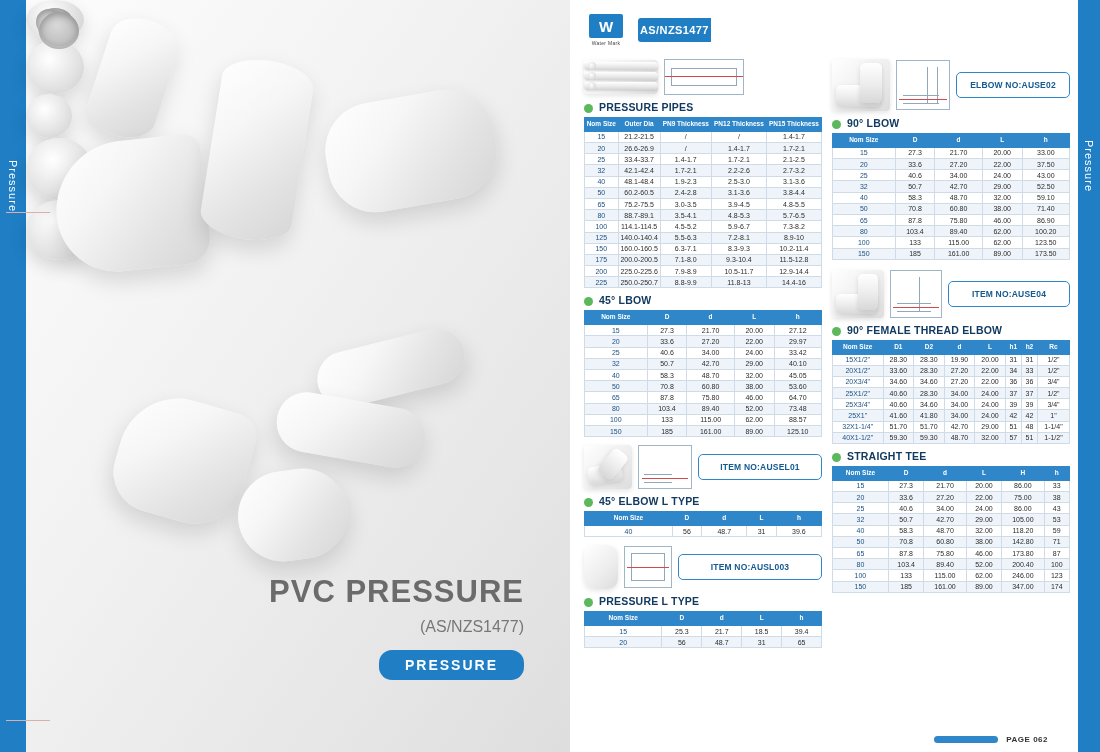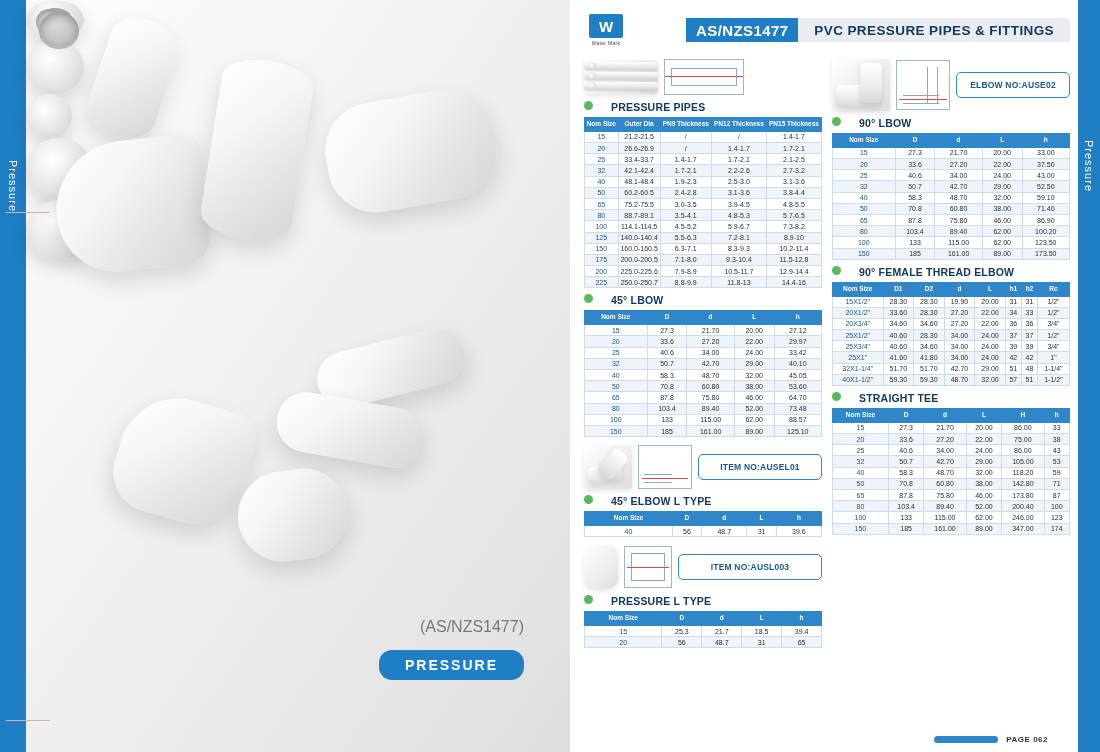--- a/index.html
+++ b/index.html
@@ -72,33 +72,33 @@
   .wm-mark{
     width:34px;height:24px;margin:0 auto;background:#1f7ec4;color:#fff;
     font-size:15px;font-weight:bold;display:flex;align-items:center;justify-content:center;
     border-radius:2px;
   }
   .wm-cap{font-size:5px;color:#444;margin-top:2px;letter-spacing:.3px;}
   .hdr-bar{
     flex:1;display:flex;align-items:stretch;height:24px;border-radius:3px;overflow:hidden;
   }
   .hdr-std{
-    background:#1f7ec4;color:#fff;font-size:15px;font-weight:bold;
-    display:flex;align-items:center;padding:0 10px;letter-spacing:.4px;margin-left:48px;
+    background:#1f7ec4;color:#fff;font-size:11px;font-weight:bold;
+    display:flex;align-items:center;padding:0 2px;letter-spacing:.4px;
   }
   .hdr-ttl{
     flex:1;background:#e9edf1;color:#143a63;font-size:13.5px;font-weight:bold;
     display:flex;align-items:center;justify-content:center;letter-spacing:.4px;
   }
 
   
   .cols{display:flex;gap:10px;margin-top:8px;}
   .col{width:50%;}
 
-  .sec-title{display:flex;align-items:flex-start;gap:18px;margin:6px 0 4px 0;}
+  .sec-title{display:flex;align-items:flex-end;gap:6px;margin:6px 0 4px 0;}
   .bullet{width:9px;height:9px;border-radius:50%;background:#5cb85c;flex:none;}
   .sec-title span.txt{font-size:10.5px;font-weight:bold;color:#123a60;letter-spacing:.2px;}
 
   table.t{border-collapse:collapse;width:100%;font-size:7px;}
   table.t th{
     background:#2f86c8;color:#fff;font-weight:bold;padding:3px 1px;text-align:center;
     border:1px solid #2f86c8;line-height:1.05;font-size:6.5px;
   }
   table.t td{
     border:1px solid #cfdce8;text-align:center;padding:1.6px 1px;color:#2b2b2b;font-size:7px;
@@ -188,20 +188,21 @@
       <div class="fit" style="left:250px;top:400px;width:150px;height:60px;border-radius:30px;transform:rotate(10deg);"></div>
 
       <div class="fit" style="left:92px;top:400px;width:130px;height:120px;border-radius:60px 24px 50px 40px;transform:rotate(16deg);"></div>
       <div class="ring" style="left:108px;top:468px;width:66px;height:60px;">
         <div class="hole" style="left:14px;top:12px;width:38px;height:34px;"></div>
       </div>
 
       <div class="fit" style="left:212px;top:470px;width:110px;height:90px;border-radius:50px;transform:rotate(-8deg);"></div>
 
       <div class="title-block">
+        <div class="t1">PVC PRESSURE</div>
         <div class="t2">(AS/NZS1477)</div>
         <div><span class="pressure-badge">PRESSURE</span></div>
       </div>
 
     </div>
   </div>
 
   <div class="right">
     <div class="right-edge">
       <div class="vtext">Pressure</div>
@@ -209,21 +210,20 @@
 
     <div class="rcontent">
 
       <div class="hdr">
         <div class="wm-logo">
           <div class="wm-mark">W</div>
           <div class="wm-cap">Water Mark</div>
         </div>
         <div class="hdr-bar">
           <div class="hdr-std">AS/NZS1477</div>
-          <div class="hdr-ttl">PVC PRESSURE PIPES &amp; FITTINGS</div>
         </div>
       </div>
 
       <div class="cols">
 
         <div class="col">
 
           <div class="imgrow">
             <div class="photo pipes-photo">
               <i></i>
@@ -629,20 +629,33 @@
                 <tr>
                   <td class="c0">150</td>
                   <td>185</td>
                   <td>161.00</td>
                   <td>89.00</td>
                   <td>173.50</td>
                 </tr>
               </tbody>
           </table>
 
+          <div class="imgrow" style="margin-top:10px;">
+            <div class="photo elbow" style="width:52px;height:48px;">
+              <div class="arm" style="left:4px;top:24px;width:40px;height:20px;"></div>
+              <div class="arm" style="left:26px;top:4px;width:20px;height:36px;"></div>
+            </div>
+            <div class="tech" style="width:50px;height:46px;">
+              <i style="left:6px;top:32px;width:34px;height:1px;"></i>
+              <i style="left:6px;top:40px;width:34px;height:1px;"></i>
+              <i style="left:28px;top:6px;width:1px;height:34px;"></i>
+              <i class="red" style="left:2px;top:36px;width:46px;height:1px;"></i>
+            </div>
+            <div class="item-box" style="flex:1;">ITEM NO:AUSE04</div>
+          </div>
 
           <div class="sec-title">
             <div class="bullet"></div>
             <span class="txt">90° FEMALE THREAD ELBOW</span>
           </div>
           <table class="t">
             <thead>
                 <tr>
               <th>Nom Size</th>
               <th>D1</th>

